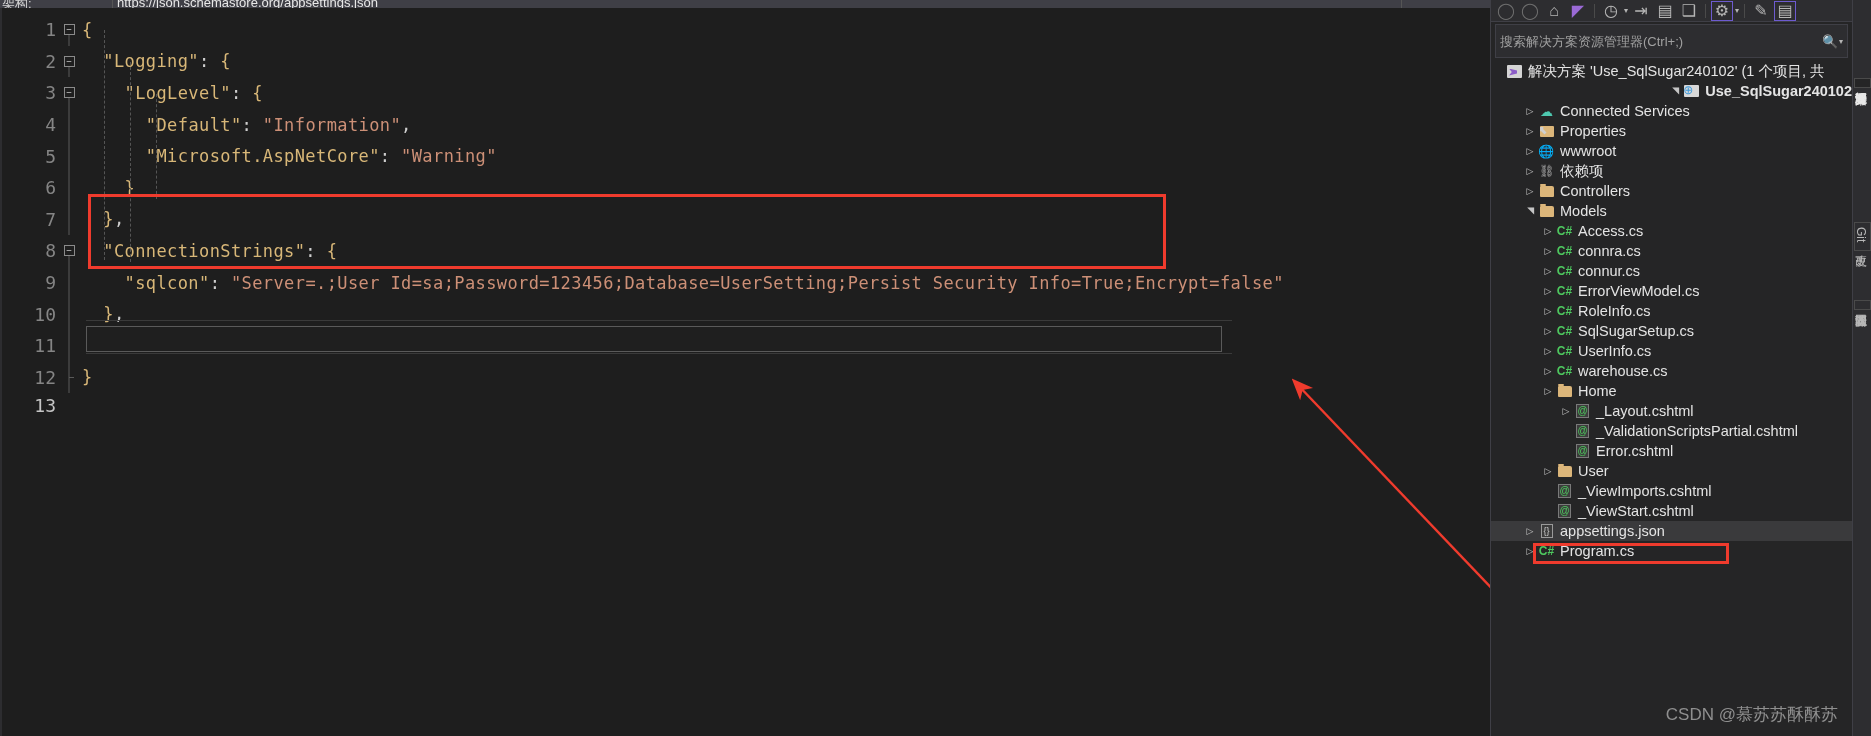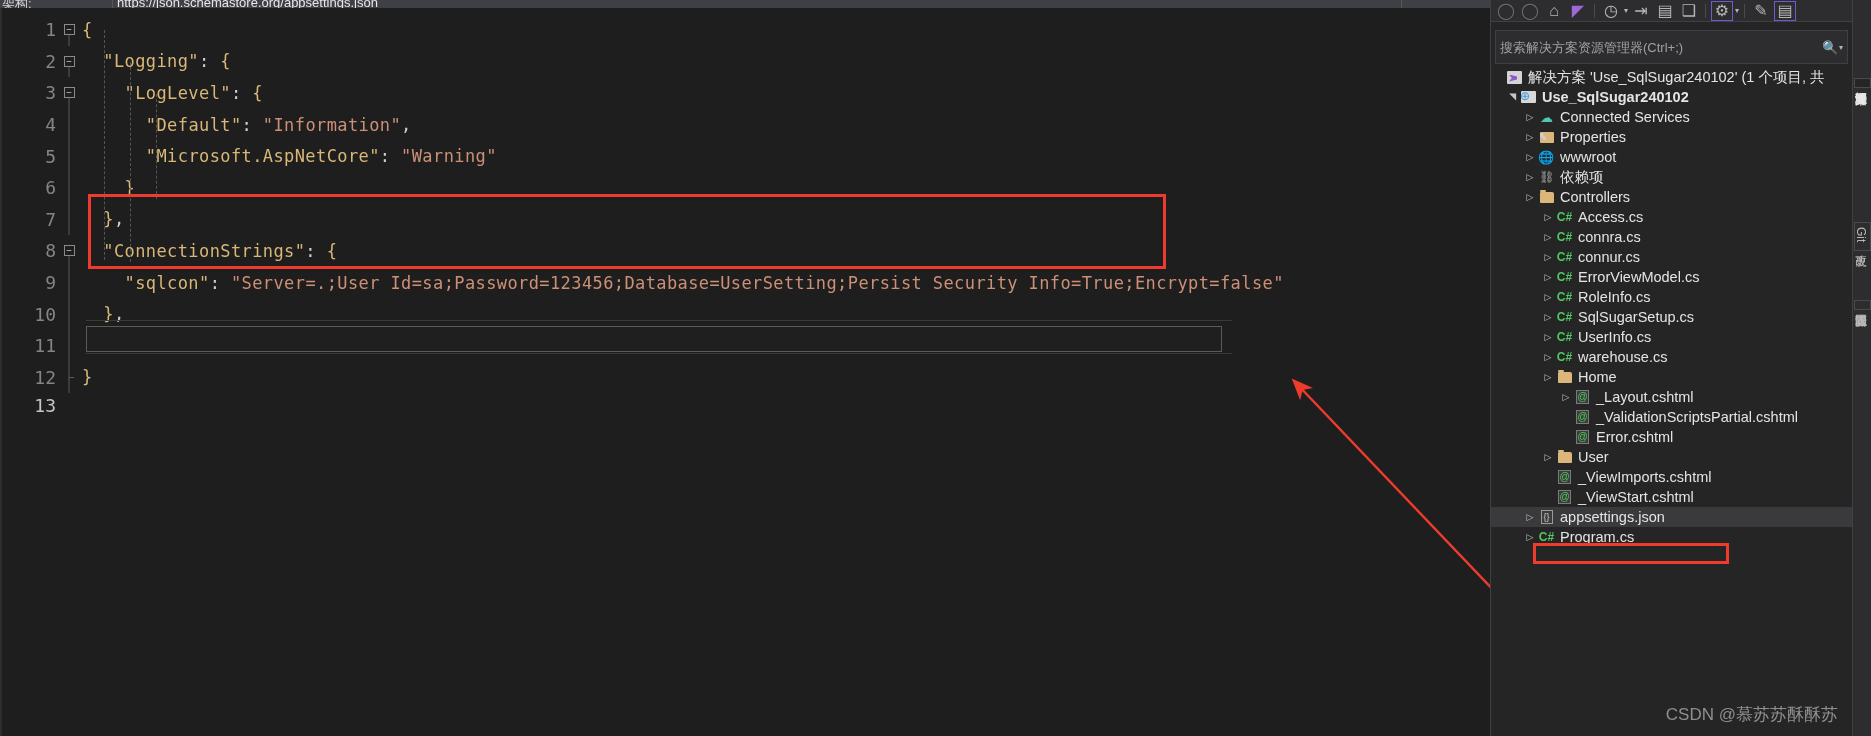--- a/index.html
+++ b/index.html
@@ -108,21 +108,21 @@
   .tb-ico {
     width:22px; height:20px; display:flex; align-items:center;
     justify-content:center; color:#b5b5b5;
   }
   .tb-ico.dim { color:#6e6e6e; }
   .tb-ico.boxed { border:1px solid #6d5bd0; }
   .tb-sep { width:1px; height:14px; background:#4a4a4a; margin:0 3px; }
   .caret { font-size:8px; color:#b5b5b5; }
 
   .se-search {
-    height:15px; margin:8px 4px 0 4px; background:#2d2d30;
+    height:15px; margin:2px 4px 0 4px; background:#2d2d30;
     border:1px solid #3f3f46; display:flex; align-items:center;
     padding:16px 4px;
   }
   .se-search input {
     flex:1; background:transparent; border:0; outline:0;
     color:#aaa; font-size:13px; font-family:"Liberation Sans", sans-serif;
   }
   .se-search input::placeholder { color:#a0a0a0; }
   .mag { color:#d4d4d4; font-size:13px; }
 
@@ -342,21 +342,21 @@
 
     <div class="se-tree">
       <div class="trow">
         <span class="twist"></span>
         <span class="tico">
             <span class="ico-sln"></span>
           </span>
         <span class="tlbl">解决方案 'Use_SqlSugar240102' (1 个项目, 共</span>
       </div>
       <div id="tree-rows">
-          <div class="trow" style="padding-left: 14px;">
+          <div class="trow" style="padding-left: 14px; justify-content: flex-end;">
             <span class="twist" style="transform: rotate(-90deg);">◢</span>
             <span class="tico">
               <span class="ico-web-proj"></span>
             </span>
             <span class="tlbl bold">Use_SqlSugar240102</span>
           </div>
           <div class="trow" style="padding-left: 32px;">
             <span class="twist">▷</span>
             <span class="tico">
               <span class="ico-cloud">☁</span>
@@ -383,20 +383,27 @@
               <span class="ico-deps">⛓</span>
             </span>
             <span class="tlbl">依赖项</span>
           </div>
           <div class="trow" style="padding-left: 32px;">
             <span class="twist">▷</span>
             <span class="tico">
               <span class="ico-folder"></span>
             </span>
             <span class="tlbl">Controllers</span>
+          </div>
+          <div class="trow" style="padding-left: 32px;">
+            <span class="twist" style="transform: rotate(-90deg);">◢</span>
+            <span class="tico">
+              <span class="ico-folder"></span>
+            </span>
+            <span class="tlbl">Models</span>
           </div>
           <div class="trow" style="padding-left: 50px;">
             <span class="twist">▷</span>
             <span class="tico">
               <span class="ico-cs">C#</span>
             </span>
             <span class="tlbl">Access.cs</span>
           </div>
           <div class="trow" style="padding-left: 50px;">
             <span class="twist">▷</span>

